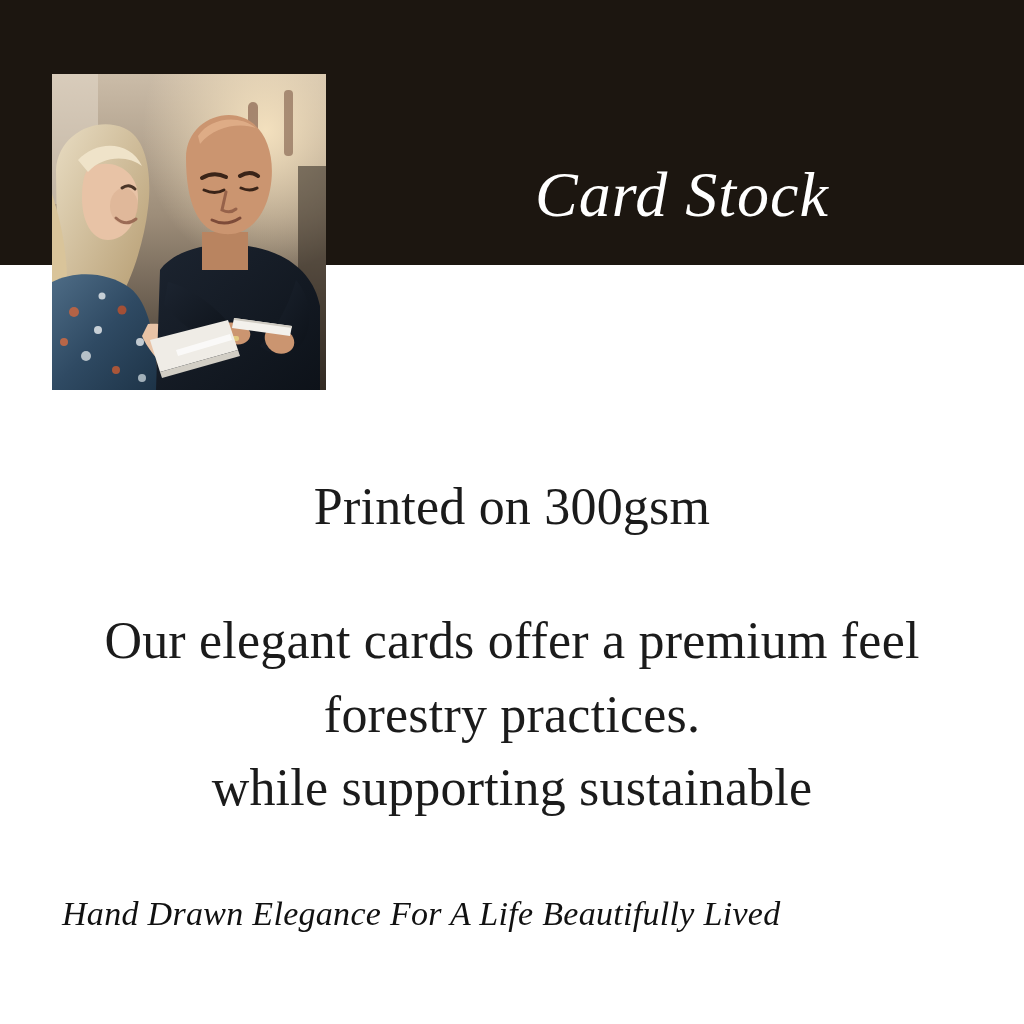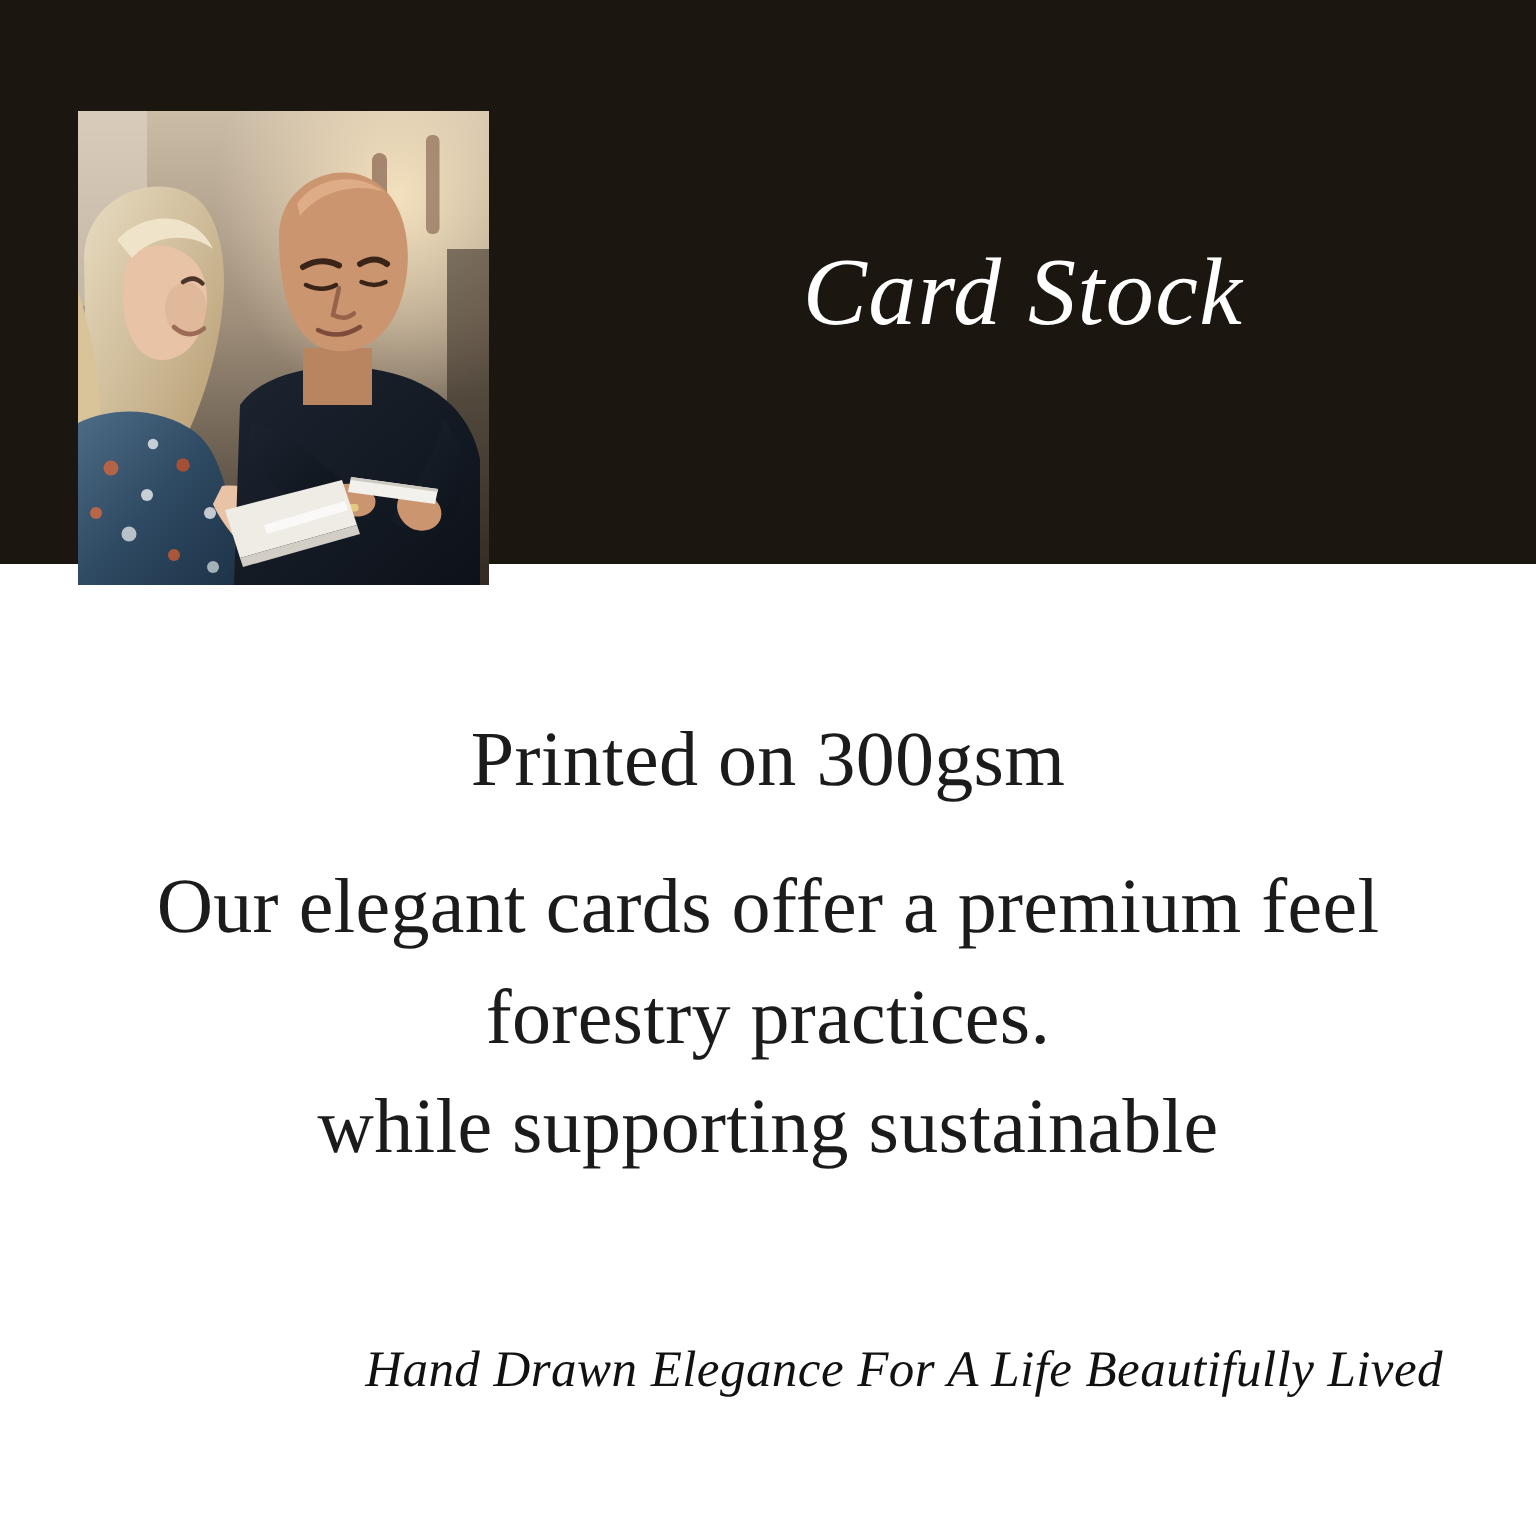--- a/index.html
+++ b/index.html
@@ -14,21 +14,21 @@
     overflow: hidden;
     font-family: "Liberation Serif", serif;
   }
 
   
   .banner {
     position: absolute;
     left: 0;
     top: 0;
     width: 1024px;
-    height: 376px;
+    height: 265px;
     background: #1c1610;
   }
 
   .banner-title {
     position: absolute;
     left: 340px;
     top: 160px;
     width: 684px;
     text-align: center;
     color: #ffffff;
@@ -60,31 +60,31 @@
     width: 900px;
     text-align: center;
     color: #1b1b1b;
   }
   .copy .para {
     font-size: 52px;
     line-height: 1.42;
     letter-spacing: 0.2px;
   }
   .copy .para.second {
-    margin-top: 24px;
+    margin-top: 60px;
   }
   .copy .line { display: block; }
 
   
   .tagline {
     position: absolute;
     left: 62px;
     top: 895px;
     width: 900px;
-    text-align: right;
+    text-align: left;
     color: #111111;
     font-style: italic;
     font-size: 34px;
     letter-spacing: 0.3px;
     white-space: nowrap;
   }
 </style>
 </head>
 <body>
 

